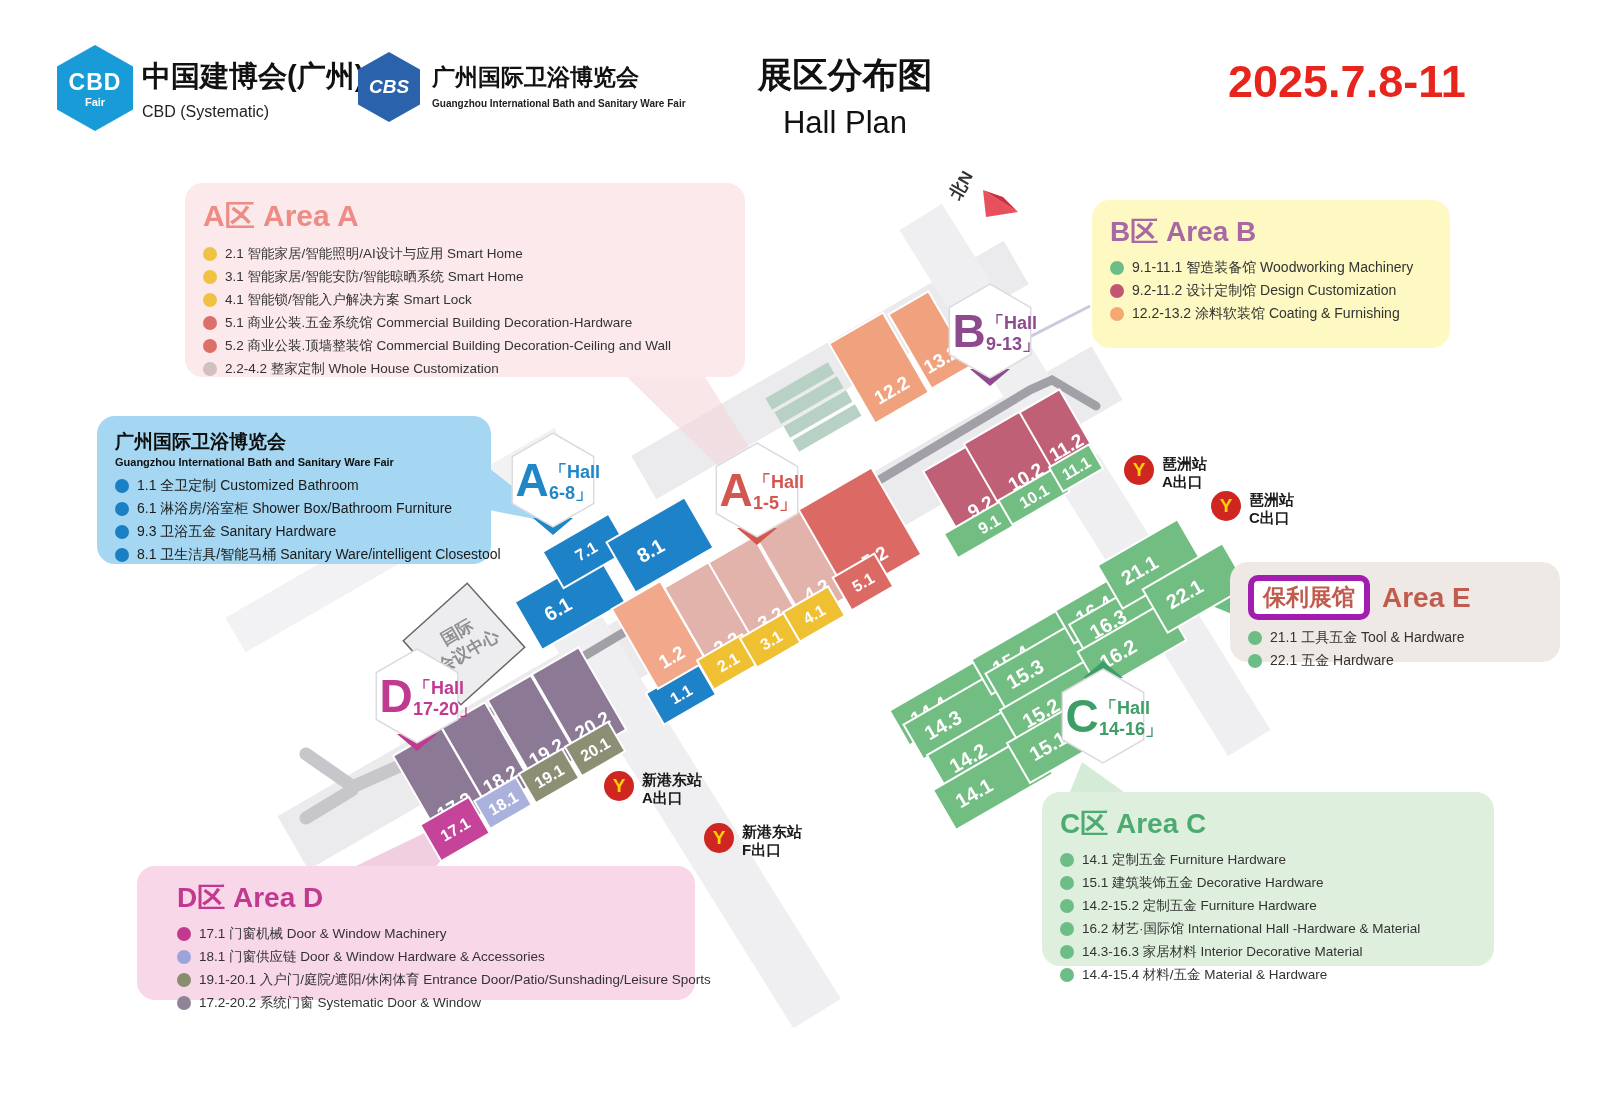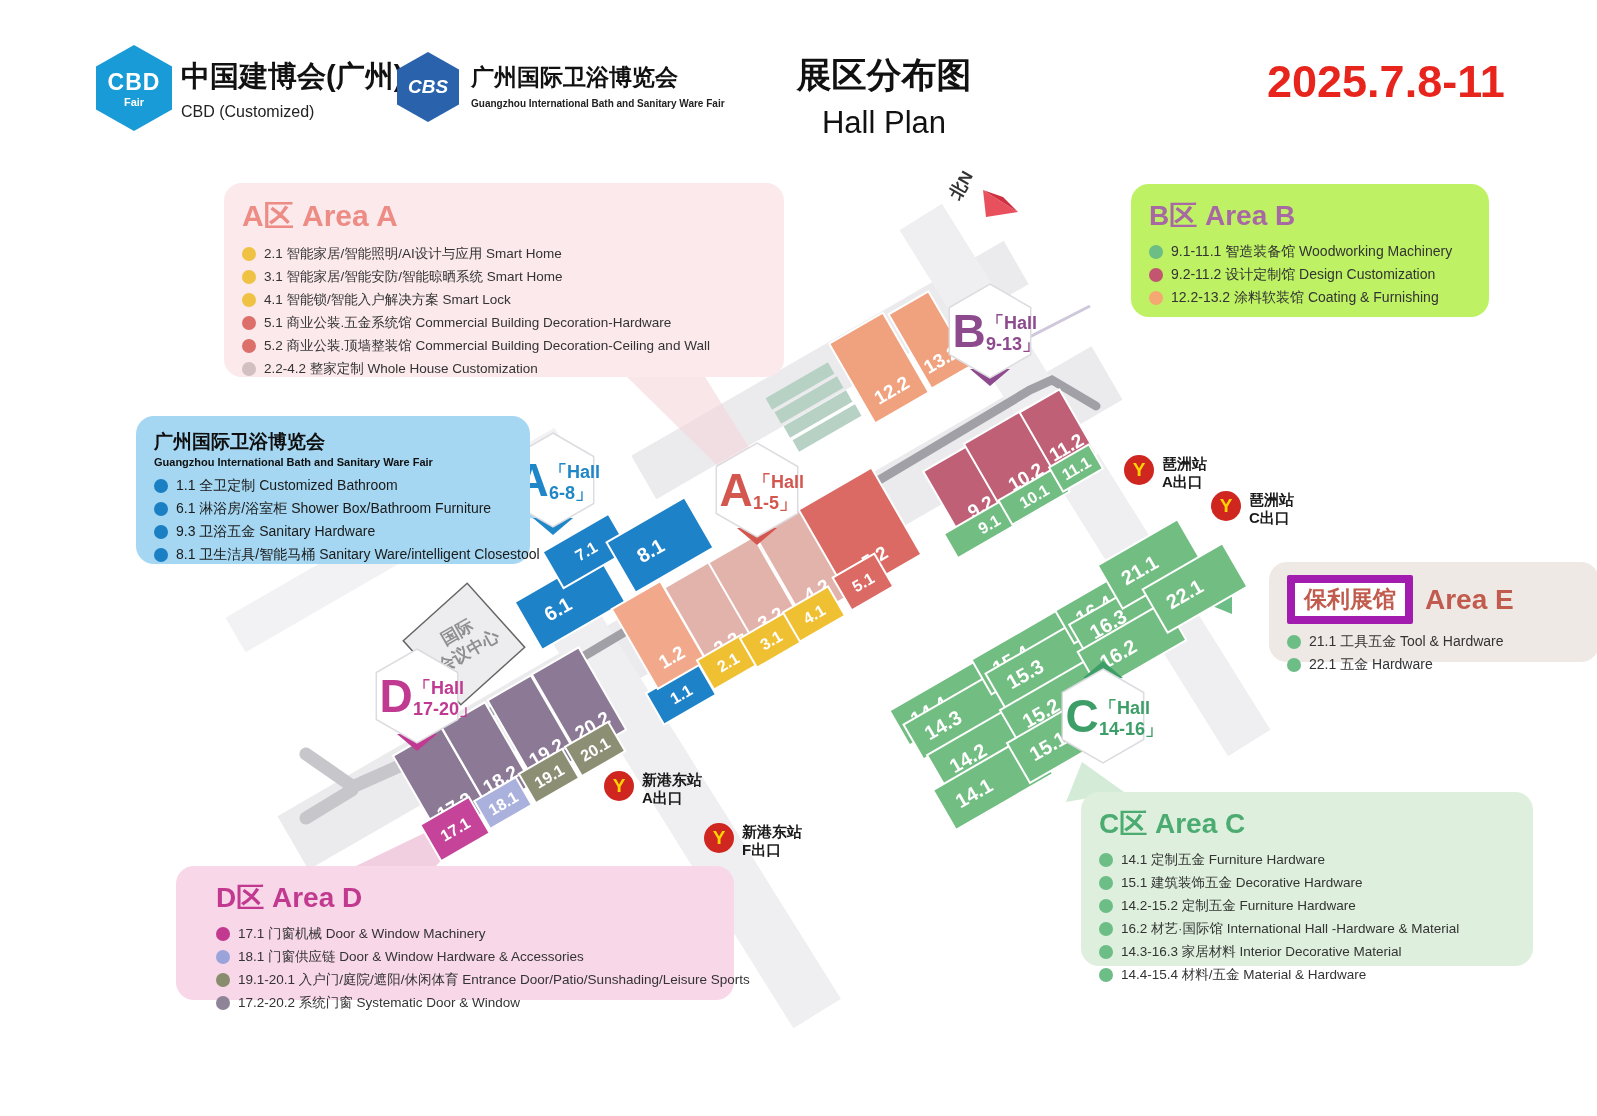--- a/index.html
+++ b/index.html
@@ -1,19 +1,19 @@
 <!DOCTYPE html>
 <html><head>
 <meta charset="utf-8">
 <style>
   html,body{margin:0;padding:0;background:#fff;}
   body{font-family:"Liberation Sans","DejaVu Sans",sans-serif;}
   .stage{position:relative;width:1597px;height:1116px;background:#ffffff;overflow:hidden;}
   svg{position:absolute;left:0;top:0;z-index:1;font-family:"Liberation Sans","DejaVu Sans",sans-serif;}
-  .abs{position:absolute;z-index:2;margin-left:39px;}
+  .abs{position:absolute;z-index:2;}
   
   .hex{display:flex;flex-direction:column;align-items:center;justify-content:center;color:#fff;
        clip-path:polygon(50% 0,100% 25%,100% 75%,50% 100%,0 75%,0 25%);}
   .hex-cbd{left:57px;top:45px;width:76px;height:86px;background:#189bd7;}
   .hex-cbd .b1{font-size:23px;font-weight:bold;letter-spacing:1px;}
   .hex-cbd .b2{font-size:11px;font-weight:bold;text-align:center;}
   .hex-cbs{left:358px;top:52px;width:62px;height:70px;background:#2a63ac;border:0;}
   .hex-cbs .b1{font-size:19px;font-weight:bold;font-style:italic;}
   .logo-text1{left:142px;top:57px;}
   .logo-text1 .t{font-size:29px;font-weight:bold;color:#111;}
@@ -30,26 +30,26 @@
   .box .bt{font-weight:bold;margin-bottom:8px;}
   .items{display:flex;flex-direction:column;gap:5px;}
   .it{display:flex;align-items:center;gap:8px;white-space:nowrap;font-size:13.5px;color:#333;}
   .dot{width:14px;height:14px;border-radius:50%;flex-shrink:0;}
   .box-a{left:185px;top:183px;width:560px;height:194px;background:#fbe9ec;}
   .box-a .bt{font-size:30px;color:#ec8c85;}
   .box-bath{left:97px;top:416px;width:394px;height:148px;background:#a5d7f2;}
   .box-bath .bt{font-size:19px;color:#101010;margin-bottom:1px;}
   .box-bath .bs{font-size:11px;font-weight:bold;color:#101010;margin-bottom:9px;}
   .box-bath .it{font-size:14px;color:#1a1a1a;}
-  .box-b{left:1092px;top:184px;width:358px;height:133px;background:#bef264;}
+  .box-b{left:1092px;top:200px;width:358px;height:148px;background:#fef9c3;}
   .box-b .bt{font-size:28px;color:#a768a3;}
   .box-b .it{font-size:14px;}
   .box-e{left:1230px;top:562px;width:330px;height:100px;background:#efe9e5;}
   .box-e .bt{display:flex;align-items:center;gap:12px;margin-bottom:9px;}
-  .box-e .pill{border:8px solid #a21caf;border-radius:2px;padding:1px 9px;color:#c05b4d;font-size:23px;font-weight:bold;background:#fff;}
+  .box-e .pill{border:6px solid #a21caf;border-radius:10px;padding:1px 9px;color:#c05b4d;font-size:23px;font-weight:bold;background:#fff;}
   .box-e .ae{color:#c05b4d;font-size:28px;font-weight:bold;}
   .box-e .it{font-size:14px;}
   .box-c{left:1042px;top:792px;width:452px;height:174px;background:#def0dd;}
   .box-c .bt{font-size:28px;color:#4cab71;}
   .box-d{left:137px;top:866px;width:558px;height:134px;background:#f8d7e8;padding-left:40px;}
   .box-d .bt{font-size:28px;color:#c13a90;}
 </style>
 </head>
 <body>
 
@@ -321,21 +321,21 @@
         <text x="23" y="17" fill="#1a1a1a" font-size="15" font-weight="bold">F出口</text>
       </g>
     </svg>
 
   <div class="abs hex hex-cbd">
     <div class="b1">CBD</div>
     <div class="b2">Fair</div>
   </div>
   <div class="abs logo-text1">
     <div class="t">中国建博会(广州)</div>
-    <div class="s">CBD (Customized)</div>
+    <div class="s">CBD (Systematic)</div>
   </div>
   <div class="abs hex hex-cbs">
     <div class="b1">CBS</div>
   </div>
   <div class="abs logo-text2">
     <div class="t">广州国际卫浴博览会</div>
     <div class="s">Guangzhou International Bath and Sanitary Ware Fair</div>
   </div>
   <div class="abs main-title">
     <div class="cn">展区分布图</div>

